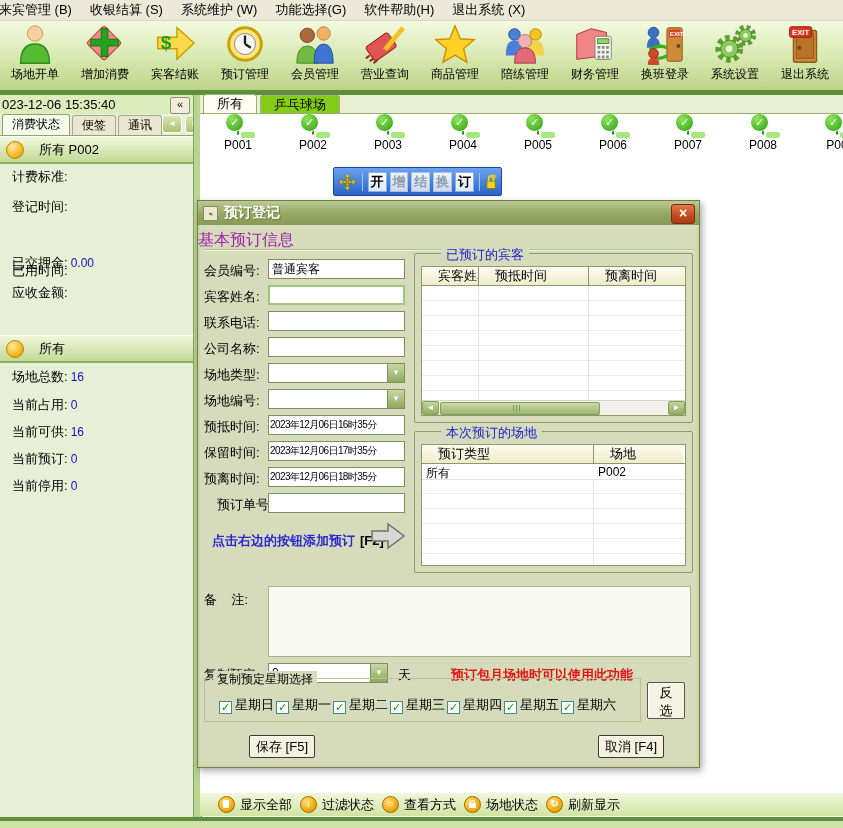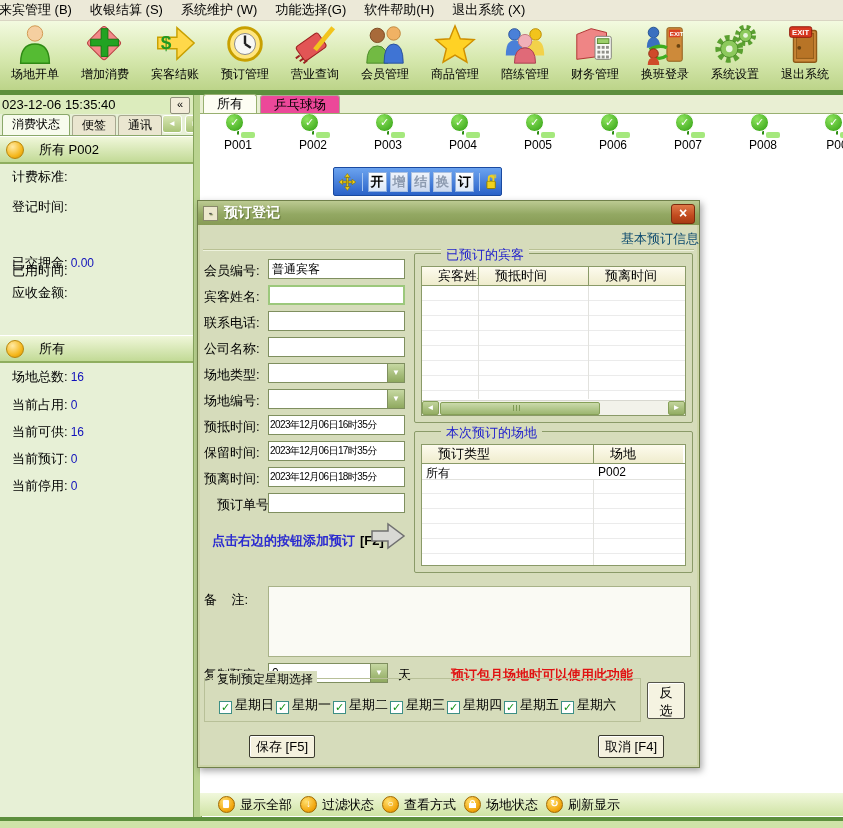--- a/index.html
+++ b/index.html
@@ -27,21 +27,21 @@
   .side-tab.active{background:#f7fbed;border-color:#8aa86a;height:20px;}
   .tab-scroll{margin-left:auto;display:flex;gap:3px;padding:0 3px 2px 0;}
   .sbtn{width:18px;height:16px;background:linear-gradient(#d8e6b4,#a9c477);border:1px solid #fff;border-radius:3px;color:#fff;font-size:8px;text-align:center;line-height:15px;cursor:pointer;}
   .section-hd{position:absolute;left:0;width:193px;height:25px;background:linear-gradient(#f0f7da,#c2da96);border-top:1px solid #fff;border-bottom:2px solid #8fae5f;display:flex;align-items:center;font-size:13px;}
   .ball{width:16px;height:16px;border-radius:50%;background:radial-gradient(circle at 35% 30%,#ffeaa4,#f5b71c 62%,#d08c00);border:1px solid #b8860b;margin:0 15px 0 6px;flex:none;}
   .sfield{position:absolute;left:12px;font-size:13px;white-space:nowrap;}
   .sfield .val{color:#1111bb;font-size:12px;margin-left:3px;}
 
   
   .main-tabs{position:absolute;left:200px;top:95px;width:643px;height:19px;background:#e9efd3;border-bottom:1px solid #98b070;display:flex;align-items:flex-end;box-sizing:border-box;}
-  .main-tab{height:17px;line-height:17px;padding:0 13px;font-size:13px;background:#ec4899;border:1px solid #a8a890;border-bottom:none;border-radius:3px 3px 0 0;margin-left:3px;cursor:pointer;white-space:nowrap;}
+  .main-tab{height:17px;line-height:17px;padding:0 13px;font-size:13px;background:#84cc16;border:1px solid #a8a890;border-bottom:none;border-radius:3px 3px 0 0;margin-left:3px;cursor:pointer;white-space:nowrap;}
   .main-tab.active{background:#fdfdf3;border-color:#98b070;height:18px;}
   .venue-area{position:absolute;left:200px;top:114px;width:643px;height:678px;background:#fff;overflow:hidden;}
   .venue{position:absolute;top:5px;width:48px;text-align:center;cursor:pointer;}
   .venue .vicon{position:relative;width:33px;height:31px;margin:0 auto;border-radius:6px;background:linear-gradient(#b7ef81,#55c42d 45%,#3db11d);border:1px solid #2e8f12;box-shadow:inset 0 10px 8px -6px #e4ffb4;}
   .venue .vicon::after{content:"";position:absolute;left:3px;top:13px;width:14px;height:6px;background:#8fe25c;opacity:.8;border-radius:2px;}
   .badge{position:absolute;right:-6px;top:-6px;width:17px;height:17px;border-radius:50%;background:radial-gradient(circle at 35% 30%,#8ee45e,#2f9e10);border:1px solid #fdfdfd;color:#fff;font-size:11px;line-height:16px;font-weight:bold;text-align:center;}
   .venue .vlabel{display:block;margin-top:4px;font-size:12px;}
   .venue:nth-of-type(1){left:14px}.venue:nth-of-type(2){left:89px}.venue:nth-of-type(3){left:164px}
   .venue:nth-of-type(4){left:239px}.venue:nth-of-type(5){left:314px}.venue:nth-of-type(6){left:389px}
   .venue:nth-of-type(7){left:464px}.venue:nth-of-type(8){left:539px}.venue:nth-of-type(9){left:613px}
@@ -63,21 +63,21 @@
   .bb-lock::before{content:"";position:absolute;left:5px;top:3px;width:3px;height:4px;border:1.5px solid #fff;border-bottom:none;border-radius:3px 3px 0 0;}
 
   .strip-dark{position:absolute;left:0;top:817px;width:843px;height:4px;background:#5d8f3d;}
   .strip-light{position:absolute;left:0;top:821px;width:843px;height:7px;background:#cfe3a8;}
 
   
   .dialog{position:absolute;left:197px;top:200px;width:501px;height:566px;background:#d6dcbb;border:1px solid #70804a;box-shadow:2px 3px 7px rgba(0,0,0,.35), inset 0 0 0 2px #cdd5a8;z-index:10;}
   .dlg-title{position:absolute;left:0;top:0;width:100%;height:24px;background:linear-gradient(#bcca92,#93a863 55%,#879b55);display:flex;align-items:center;color:#fff;font-weight:bold;font-size:14px;text-shadow:1px 1px 1px #67793d;}
   .dlg-title-icon{width:13px;height:13px;background:#ece8cd;border:1px solid #88886a;margin:0 6px 0 5px;flex:none;font-size:10px;line-height:11px;text-align:center;color:#555;font-weight:bold;}
   .dlg-close{position:absolute;right:4px;top:3px;width:22px;height:18px;background:linear-gradient(#e07948,#c14a1e 60%,#a83c14);border:1px solid #7c2a0c;border-radius:3px;color:#fff;font-size:14px;line-height:16px;text-align:center;font-weight:bold;cursor:pointer;text-shadow:none;}
-  .dlg-section-title{position:absolute;top:29px;left:0;width:100%;text-align:right;font-size:13px;color:#0c4a6e;}
+  .dlg-section-title{position:absolute;top:29px;left:0;width:100%;text-align:left;font-size:16px;color:#a21caf;}
   .dlg-rule{position:absolute;top:48px;left:5px;width:491px;height:0;border-top:1px solid #b9c194;border-bottom:1px solid #eef2dd;}
 
   .fld-label{position:absolute;left:6px;font-size:13px;white-space:pre;text-align:center;}
   .fld-input{position:absolute;left:70px;width:137px;height:20px;background:#fff;border:1px solid #7f8f5f;font-size:12px;padding:0 3px;box-sizing:border-box;font-family:inherit;}
   .fld-input.date{font-size:10px;letter-spacing:-.6px;padding:0 1px;}
   .fld-input.focused{border:2px solid #9cc87c;}
   .sel-wrap{position:absolute;left:70px;width:137px;height:20px;background:#fff;border:1px solid #7f8f5f;box-sizing:border-box;cursor:pointer;}
   .sel-val{position:absolute;left:3px;top:2px;font-size:12px;}
   .sel-btn{position:absolute;right:0;top:0;bottom:0;width:16px;background:linear-gradient(#c6d8a2,#8fa95f);border-left:1px solid #7f8f5f;color:#fff;font-size:8px;text-align:center;line-height:18px;}
 
@@ -162,34 +162,34 @@
     <div class="tool-item">
       <svg viewBox="0 0 48 44">
           <circle cx="24" cy="22" r="17" fill="#ffe680" stroke="#c8a000" stroke-width="3"></circle>
           <circle cx="24" cy="22" r="11" fill="#f8f8f4" stroke="#888"></circle>
           <path d="M24,22 L24,13 M24,22 L30,26" stroke="#222" stroke-width="2.5" fill="none"></path>
         </svg>
       <span class="tool-label">预订管理</span>
     </div>
     <div class="tool-item">
       <svg viewBox="0 0 48 44">
-          <rect x="6" y="16" width="28" height="18" rx="3" transform="rotate(-35 20 25)" fill="#e25555" stroke="#9c2020"></rect>
-          <line x1="24" y1="28" x2="43" y2="5" stroke="#f2c41c" stroke-width="5"></line>
-          <path d="M4,37 l4,-3 M8,40 l4,-3 M12,42 l4,-3" stroke="#9c2020" stroke-width="2"></path>
-        </svg>
-      <span class="tool-label">营业查询</span>
-    </div>
-    <div class="tool-item">
-      <svg viewBox="0 0 48 44">
           <circle cx="16" cy="13" r="7.5" fill="#a86a3a" stroke="#7c4a22"></circle>
           <path d="M5,42 Q5,24 16,24 Q27,24 27,42 Z" fill="#72ba43" stroke="#4a8a28"></path>
           <circle cx="33" cy="11" r="7" fill="#f0b264" stroke="#c08840"></circle>
           <path d="M23,42 Q23,22 33,22 Q43,22 43,42 Z" fill="#3f74d4" stroke="#28509a"></path>
         </svg>
       <span class="tool-label">会员管理</span>
+    </div>
+    <div class="tool-item">
+      <svg viewBox="0 0 48 44">
+          <rect x="6" y="16" width="28" height="18" rx="3" transform="rotate(-35 20 25)" fill="#e25555" stroke="#9c2020"></rect>
+          <line x1="24" y1="28" x2="43" y2="5" stroke="#f2c41c" stroke-width="5"></line>
+          <path d="M4,37 l4,-3 M8,40 l4,-3 M12,42 l4,-3" stroke="#9c2020" stroke-width="2"></path>
+        </svg>
+      <span class="tool-label">营业查询</span>
     </div>
     <div class="tool-item">
       <svg viewBox="0 0 48 44">
           <path d="M24,3 L29.5,16.5 L44,17.5 L33,27 L36.5,41 L24,33.5 L11.5,41 L15,27 L4,17.5 L18.5,16.5 Z" fill="#ffd225" stroke="#cf9000" stroke-width="1.5"></path>
         </svg>
       <span class="tool-label">商品管理</span>
     </div>
     <div class="tool-item">
       <svg viewBox="0 0 48 44">
           <circle cx="13" cy="12" r="6" fill="#4a80d8" stroke="#2a509a"></circle>

